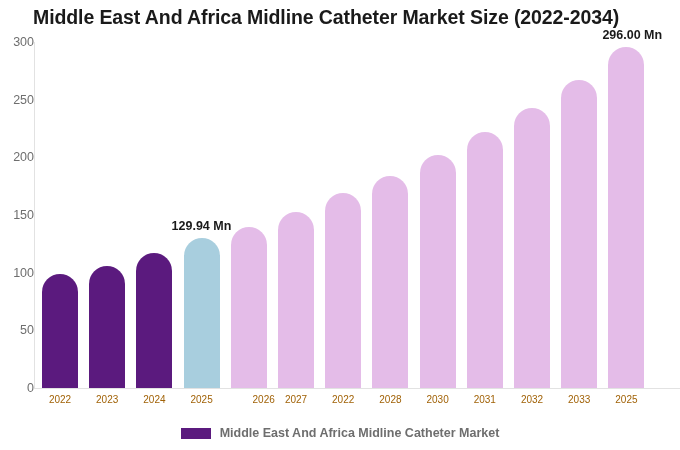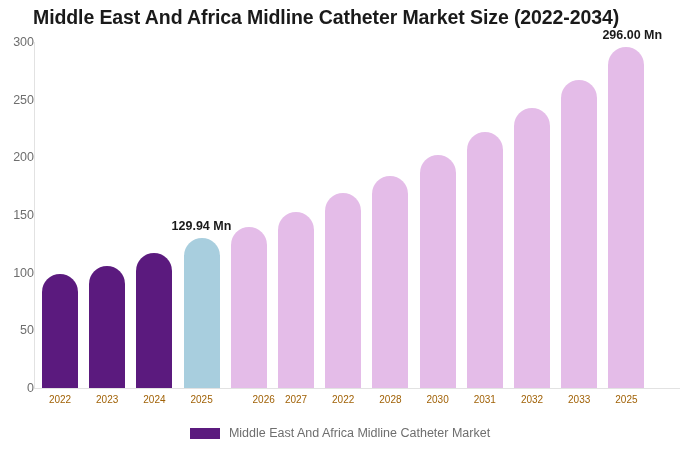--- a/index.html
+++ b/index.html
@@ -100,20 +100,21 @@
 
   
   .legend {
     position: absolute;
     left: 0;
     top: 426px;
     width: 680px;
     display: flex;
     justify-content: center;
     align-items: center;
+    font-weight: bold;
   }
   .legend-item {
     display: flex;
     align-items: center;
   }
   .legend-swatch {
     width: 30px;
     height: 11px;
     margin-right: 9px;
   }

